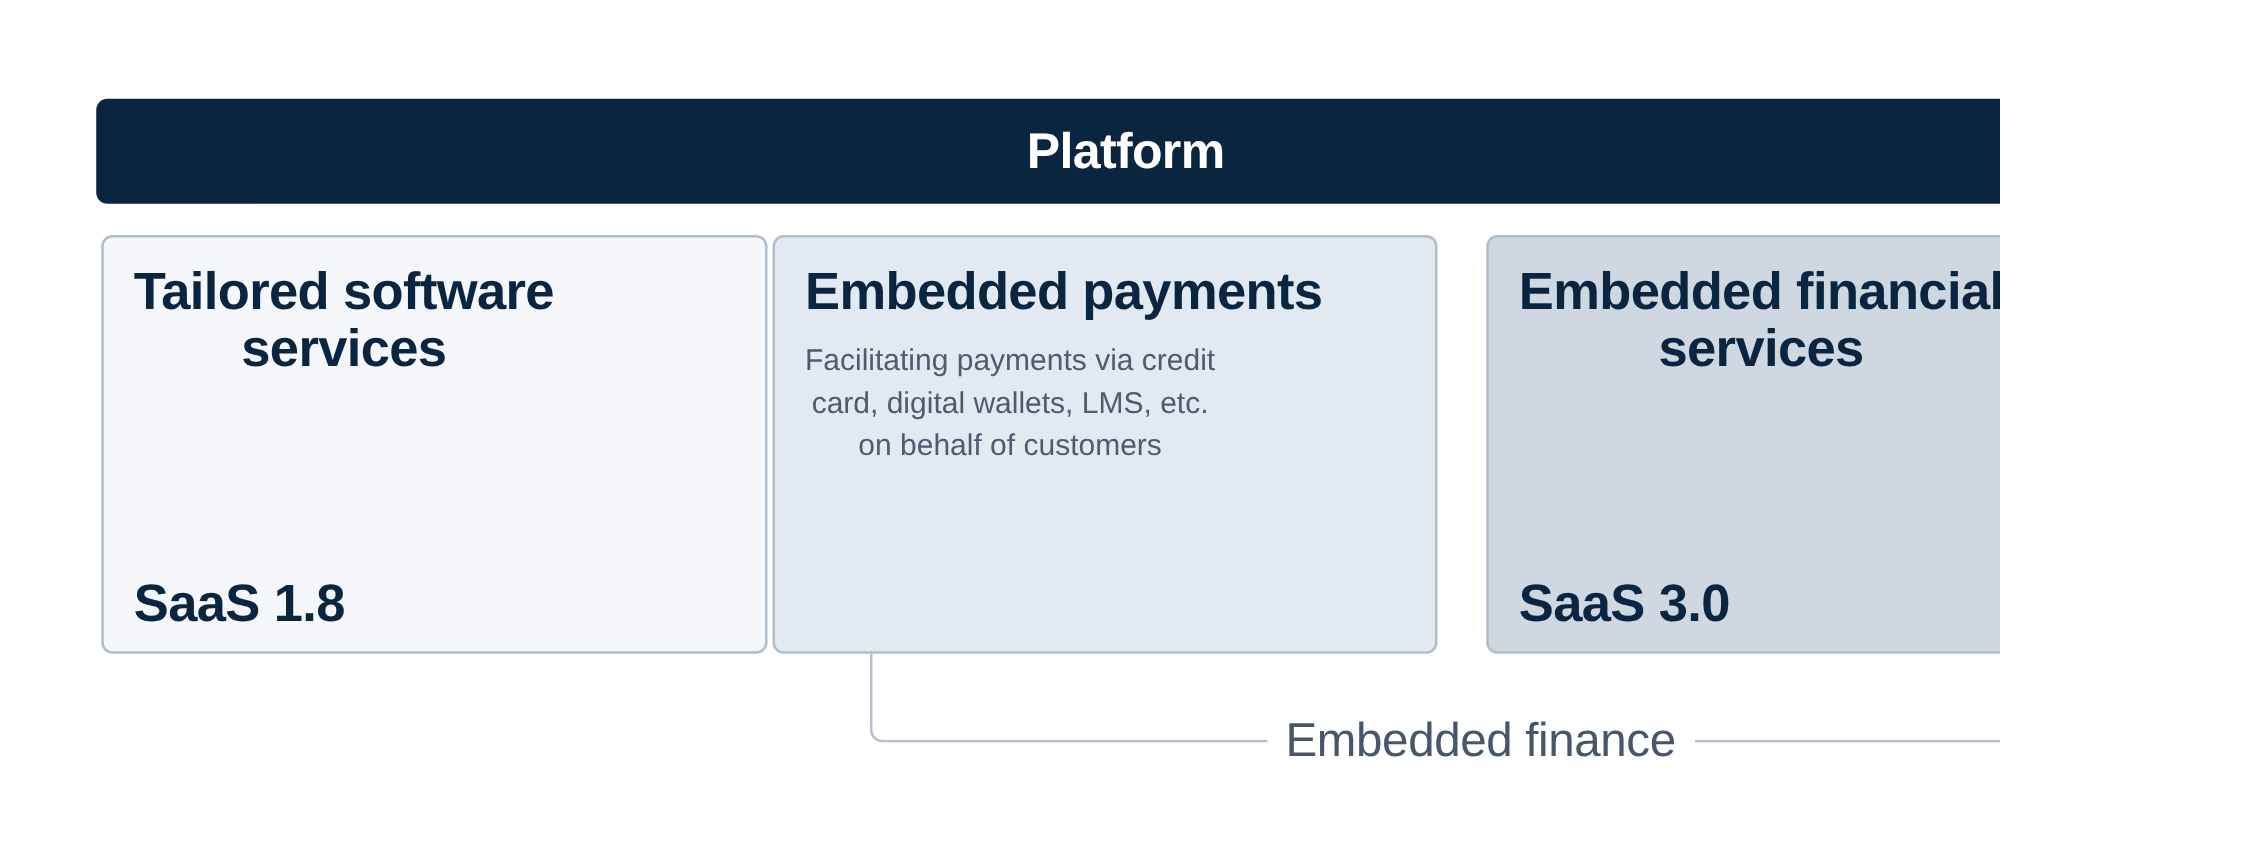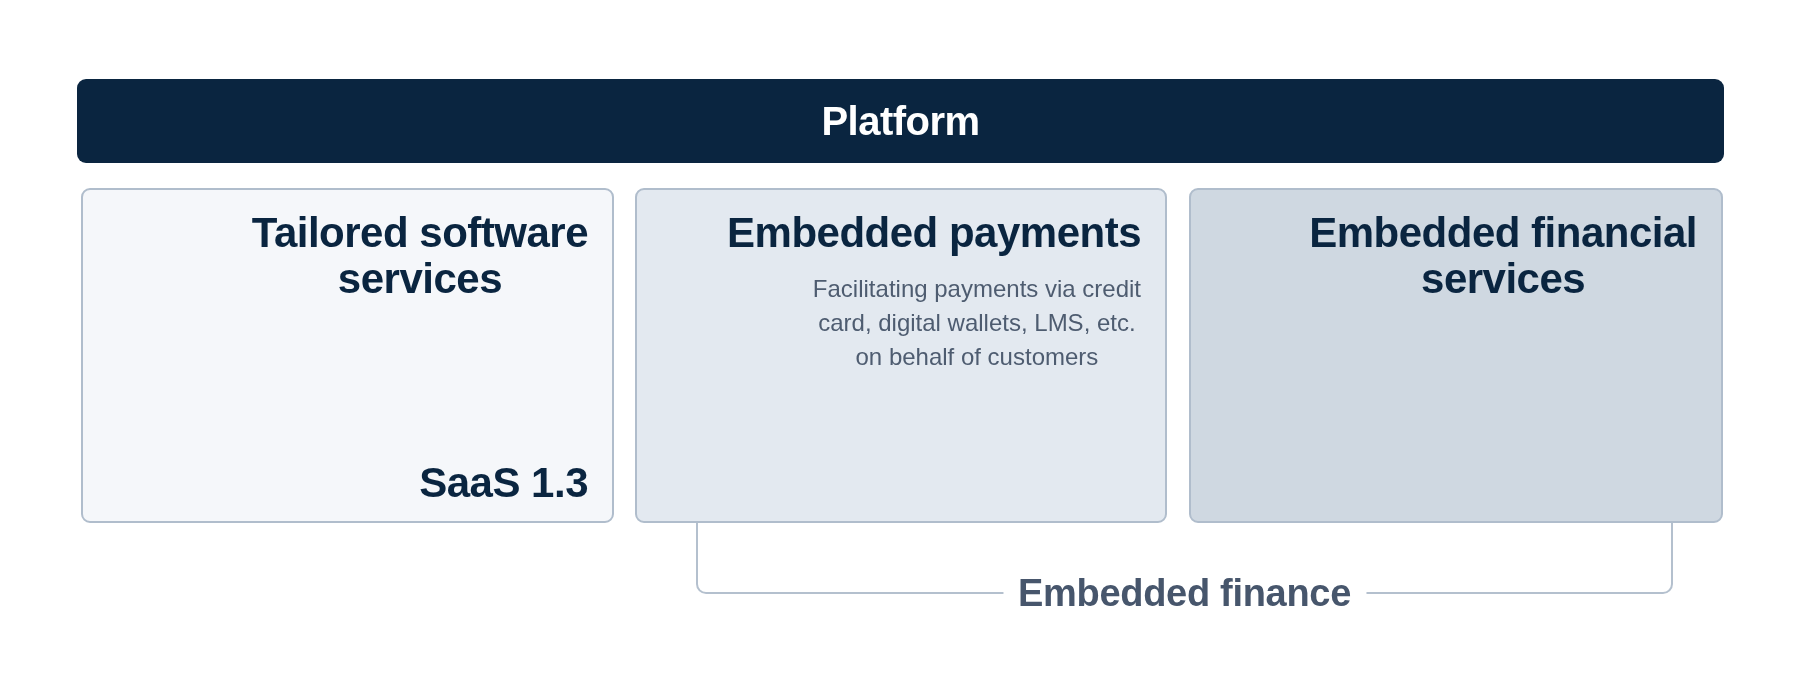--- a/index.html
+++ b/index.html
@@ -12,21 +12,21 @@
     --bracket-line: #b4c0ce;
     --bracket-text: #47566c;
     --page-bg: #ffffff;
   }
   * { margin: 0; padding: 0; box-sizing: border-box; }
   html, body { background: var(--page-bg); }
   body { font-family: "Liberation Sans", sans-serif; }
 
   .stage {
     position: relative;
-    width: 1800px;
+    width: 1600px;
     height: 688px;
     background: var(--page-bg);
     overflow: hidden;
   }
 
   .platform-bar {
     position: absolute;
     left: 77px;
     top: 79px;
     width: 1647px;
@@ -45,25 +45,25 @@
   }
 
   .card {
     position: absolute;
     top: 188px;
     height: 335px;
     border: 2px solid var(--card-border);
     border-radius: 9px;
     display: flex;
     flex-direction: column;
-    align-items: flex-end;
+    align-items: flex-start;
     padding: 20px 24px 14px 24px;
   }
   .card-1 { left: 81px;   width: 533px; background: var(--card1-bg); }
-  .card-2 { left: 635px;  width: 532px; background: var(--card2-bg); }
+  .card-2 { left: 618px;  width: 532px; background: var(--card2-bg); }
   .card-3 { left: 1189px; width: 534px; background: var(--card3-bg); }
 
   .card-title {
     color: var(--navy);
     font-size: 42px;
     line-height: 46px;
     font-weight: 700;
     letter-spacing: -0.5px;
     text-align: center;
     white-space: pre-line;
@@ -101,50 +101,51 @@
   .bracket-label {
     position: absolute;
     left: 50%;
     bottom: -23px;
     transform: translateX(-50%);
     background: var(--page-bg);
     padding: 0 15px;
     color: var(--bracket-text);
     font-size: 38px;
     line-height: 44px;
-    font-weight: 700;
+    font-weight: 400;
     letter-spacing: -0.3px;
     white-space: nowrap;
   }
 </style>
 </head>
 <body>
 
 <div class="stage">
 
   <div class="platform-bar">
     <span class="bar-label">Platform</span>
   </div>
 
   <div class="card card-1">
     <div class="card-title">Tailored software
 services</div>
 
-    <div class="card-saas">SaaS 1.3</div>
+    <div class="card-saas">SaaS 1.8</div>
   </div>
 
   <div class="card card-2">
     <div class="card-title">Embedded payments</div>
     <div class="card-desc">Facilitating payments via credit
 card, digital wallets, LMS, etc.
 on behalf of customers</div>
   </div>
 
   <div class="card card-3">
     <div class="card-title">Embedded financial
 services</div>
+    <div class="card-saas">SaaS 3.0</div>
   </div>
 
   <div class="bracket">
     <span class="bracket-label">Embedded finance</span>
   </div>
 
 </div>
 
 </body></html>

